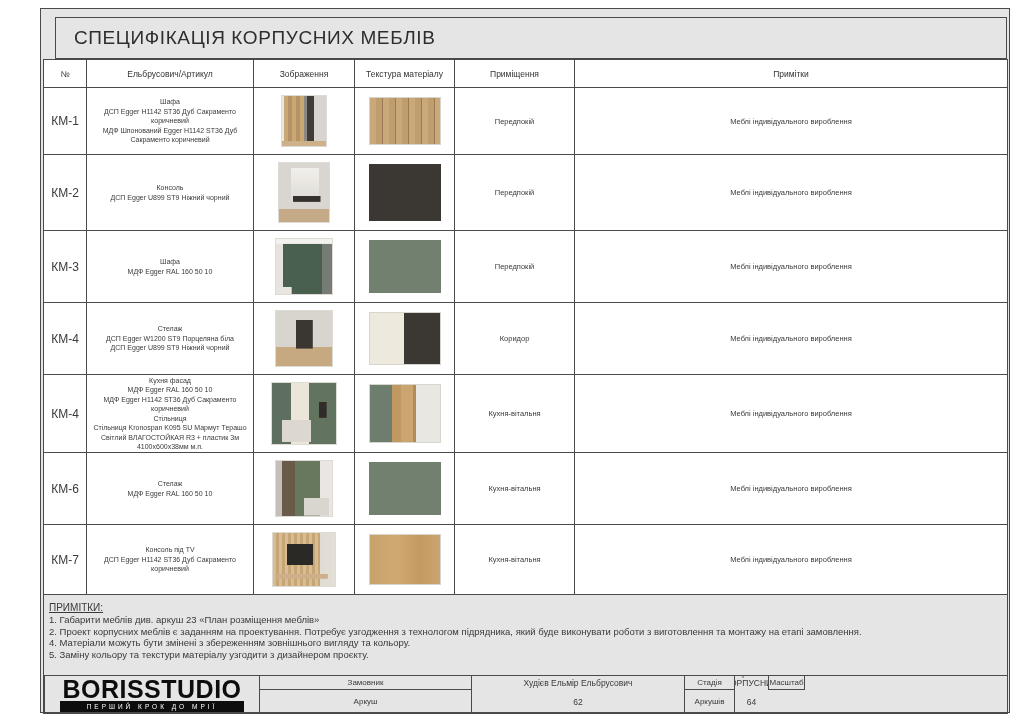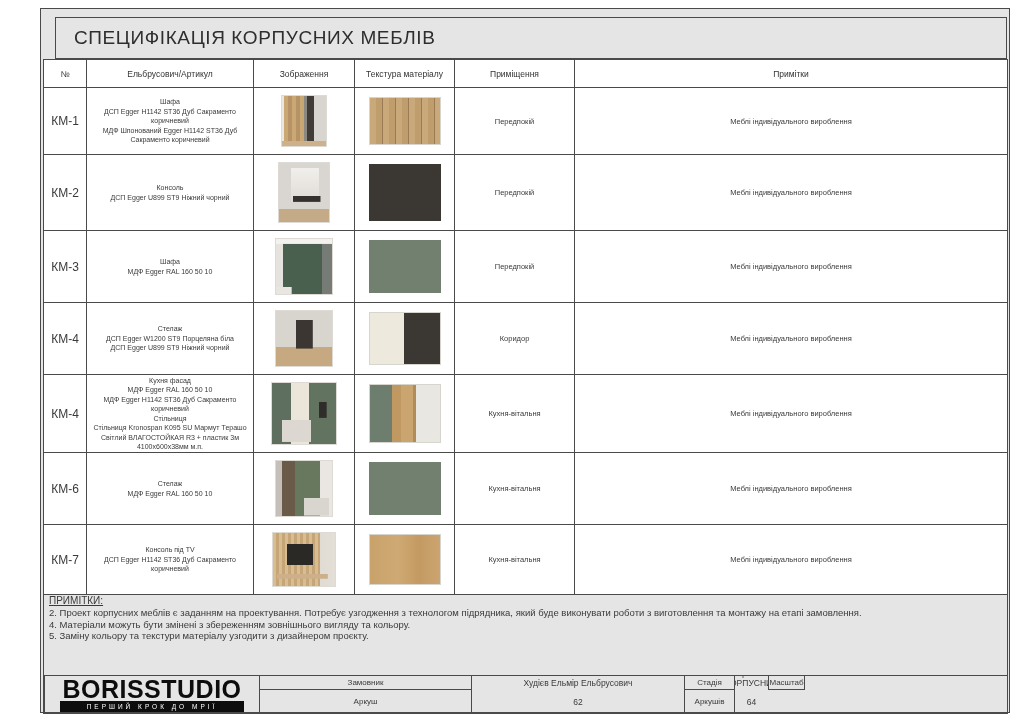--- a/index.html
+++ b/index.html
@@ -62,21 +62,21 @@
   [data-texture="soft-black"]{background:#3b3733;border-color:#3b3733;}
   [data-texture="sage-green"]{background:#72816f;border-color:#72816f;}
   [data-texture="porcelain-and-black"]{background:linear-gradient(90deg,#ede9dc 0 48%,#3b3733 48%);}
   [data-texture="green-oak-terrazzo"]{background:
     linear-gradient(90deg,#6d7d6e 0 32%,#c09862 32% 44%,#cba56f 44% 62%,#b28c58 62% 66%,#e9e7e2 66%);}
   [data-texture="oak-plain"]{background:linear-gradient(90deg,#c9a26b,#cfa973 40%,#c39a61 70%,#cba470);}
 
   
   .notes{position:absolute;left:2px;top:584px;width:965px;height:83px;
     border:1px solid #4a4a4a;border-top:none;padding:2px 5px;}
-  .notes-heading{font-size:10px;text-decoration:underline;line-height:12px;}
+  .notes-heading{font-size:10px;text-decoration:underline;line-height:12px;margin-top:7px;}
   .note-line{font-size:9.5px;line-height:11.6px;white-space:nowrap;overflow:hidden;}
 
   
   .footer{position:absolute;left:2px;top:667px;width:965px;height:38px;
     border:1px solid #4a4a4a;border-top:none;display:grid;
     grid-template-columns:215px 212px 213px 50px 34px 36px 1fr;grid-template-rows:14px 1fr;}
   .f-project{grid-row:1 / span 2;display:flex;align-items:center;justify-content:center;text-align:center;
     font-size:8.5px;line-height:11px;white-space:pre-line;padding:1px 4px;}
   .f-col{display:contents;}
   .f-label{border-left:1px solid #4a4a4a;border-bottom:1px solid #4a4a4a;display:flex;align-items:center;
@@ -210,20 +210,21 @@
           <div class="swatch" data-texture="oak-plain"></div>
         </div>
       <div class="c cell-room">Кухня-вітальня</div>
       <div class="c cell-note">Меблі індивідуального вироблення</div>
     </div>
 
   </div>
 
   <div class="notes">
     <div class="notes-heading">ПРИМІТКИ:</div>
+    <div class="note-line">1. Габарити меблів див. аркуш 23 «План розміщення меблів»</div>
     <div class="note-line">2. Проект корпусних меблів є заданням на проектування. Потребує узгодження з технологом підрядника, який буде виконувати роботи з виготовлення та монтажу на етапі замовлення.</div>
     <div class="note-line">4. Матеріали можуть бути змінені з збереженням зовнішнього вигляду та кольору.</div>
     <div class="note-line">5. Заміну кольору та текстури матеріалу узгодити з дизайнером проєкту.</div>
   </div>
 
   <div class="footer">
 
     <div class="f-col">
       <div class="f-label">Замовник</div>
       <div class="f-value">Худієв Ельмір Ельбрусович</div>

